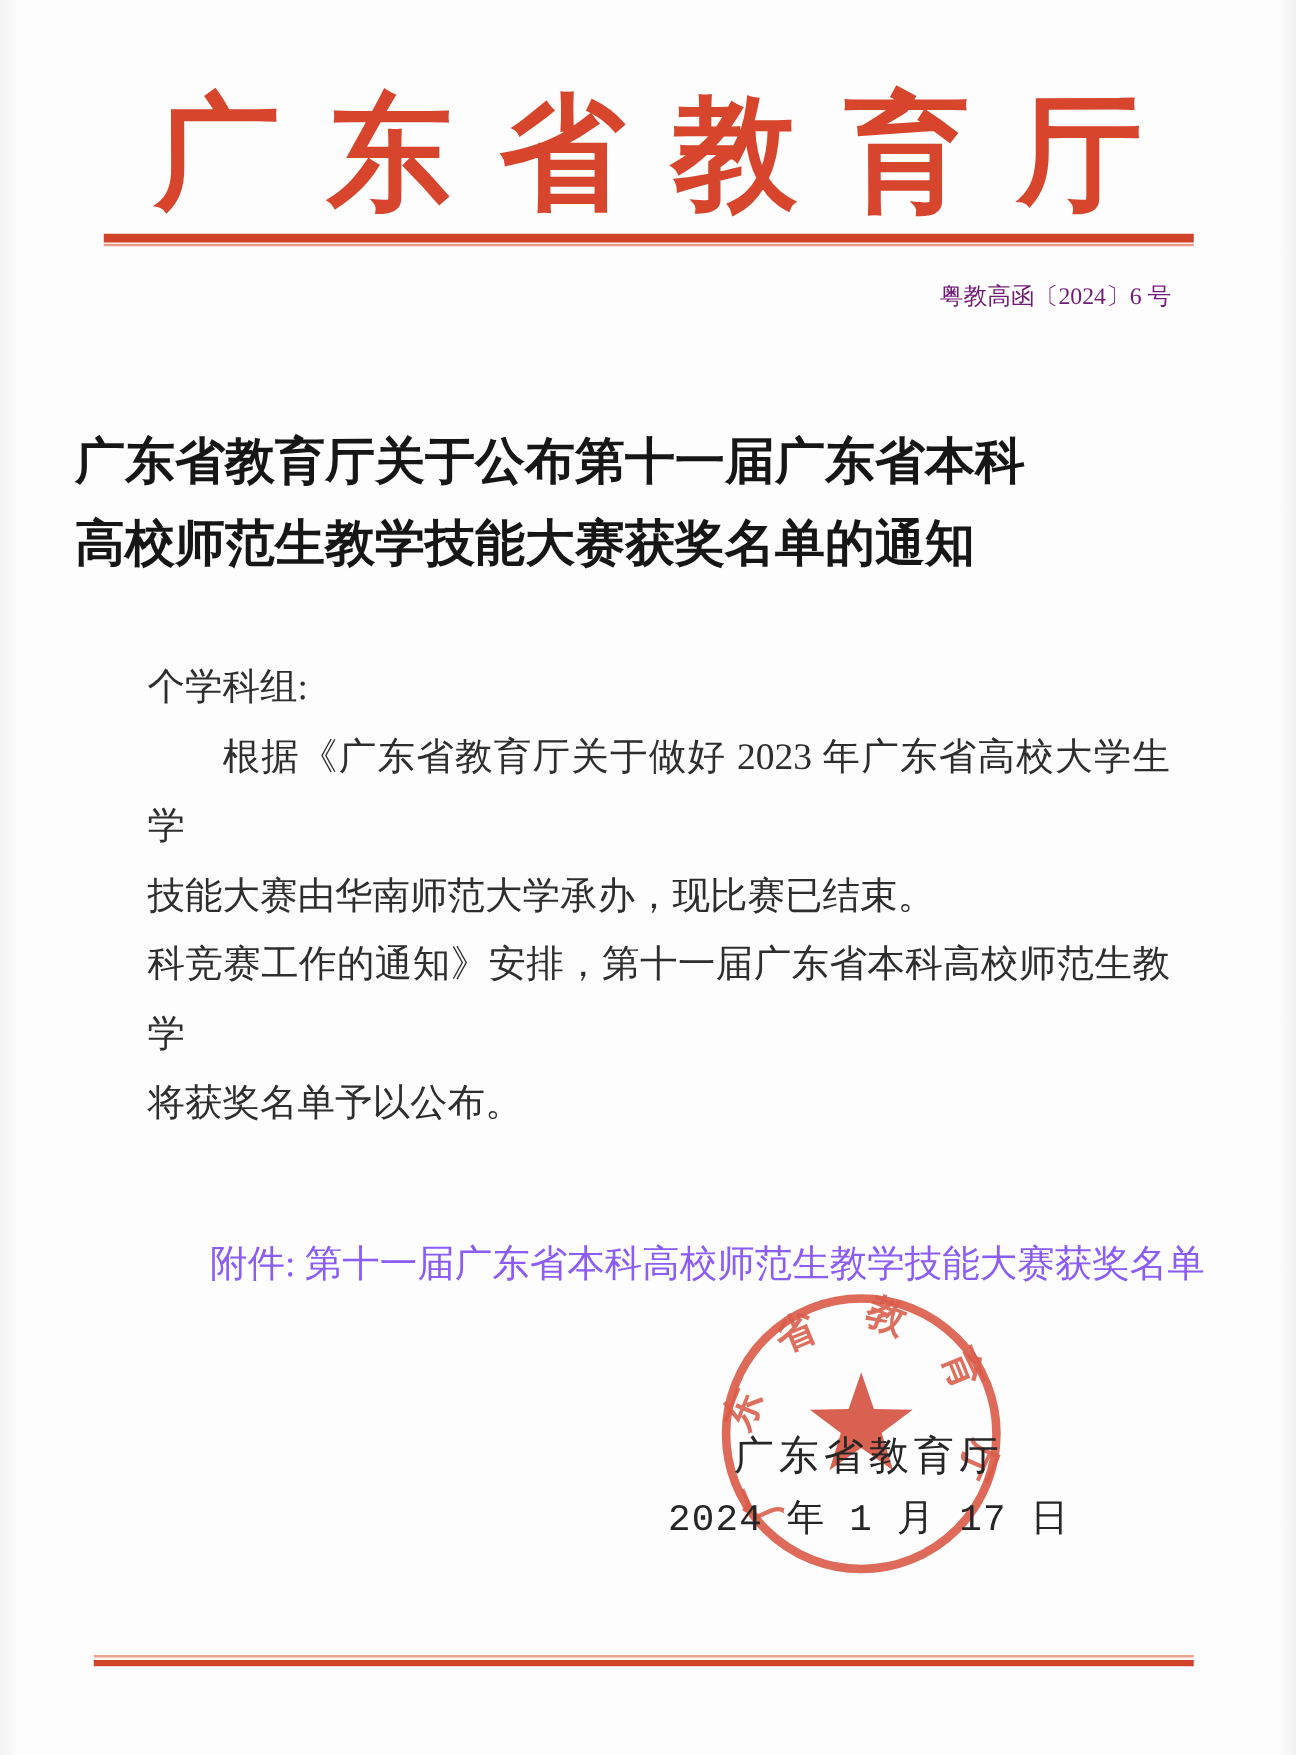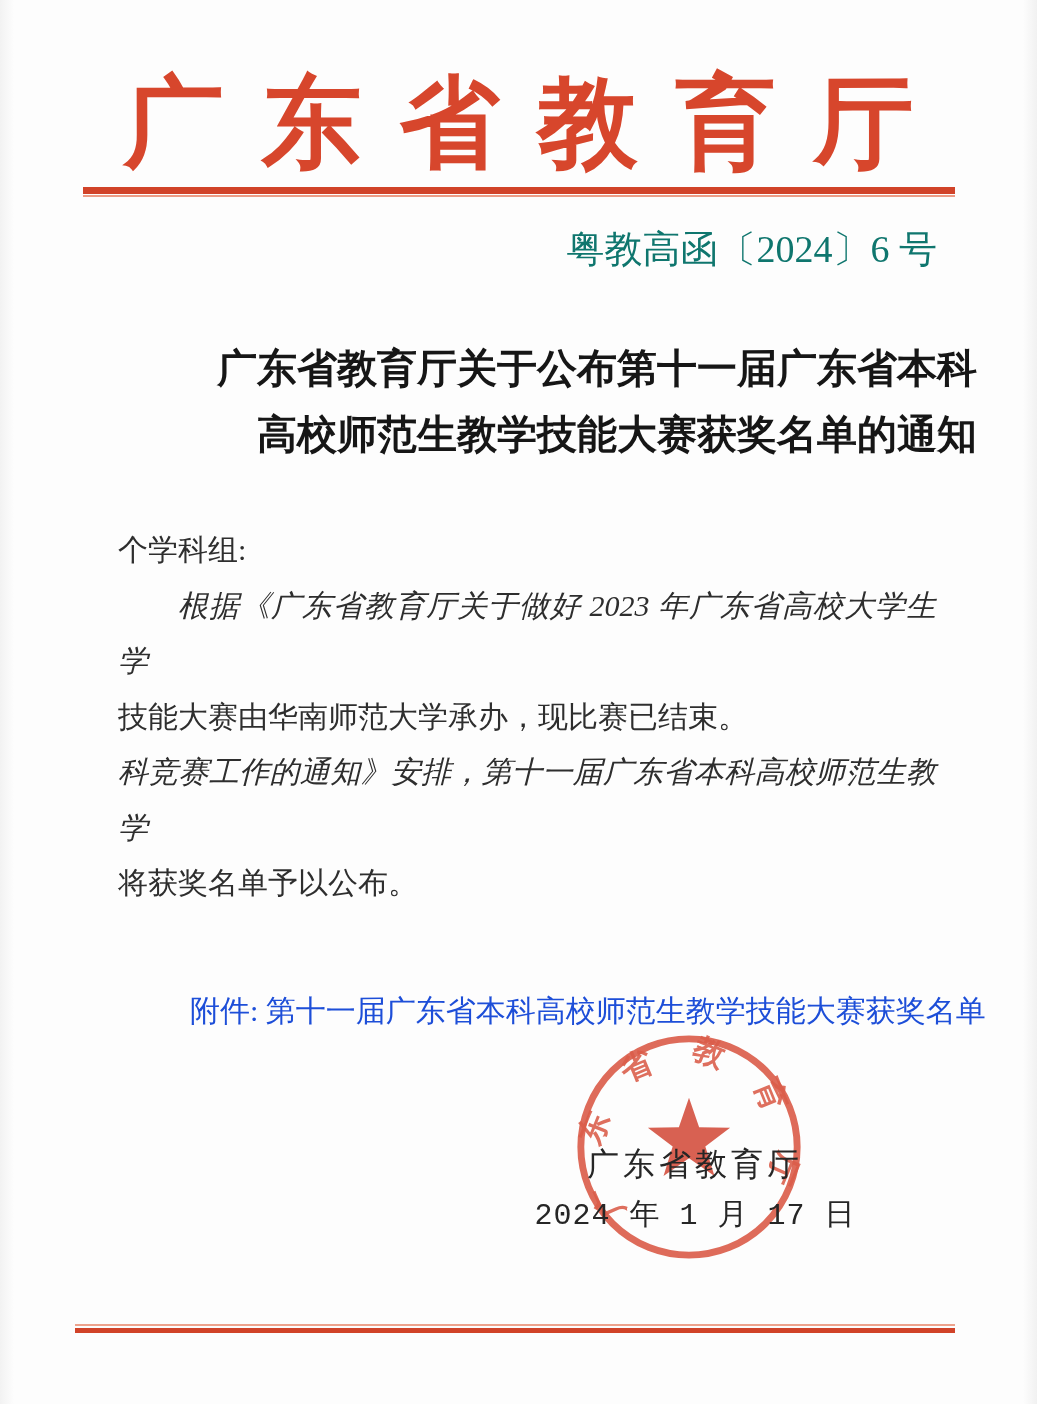--- a/index.html
+++ b/index.html
@@ -25,42 +25,42 @@
     color: #d7462c;
     letter-spacing: 38px; text-indent: 38px;
     font-family: "Liberation Serif", "DejaVu Serif", serif;
   }
   .rule-top { position: absolute; top: 187px; left: 83px; width: 872px; }
   .rule-top .thick { height: 7px; background: #d14329; }
   .rule-top .thin  { height: 2px; background: #ec9c86; margin-top: 1px; }
 
   .doc-number {
     position: absolute; top: 224px; right: 100px;
-    font-size: 38px; color: #0f766e; text-align: center;
+    font-size: 19px; color: #701a75; text-align: center;
   }
 
   .doc-title {
     position: absolute; top: 336px; left: 60px; right: 60px;
-    text-align: right;
+    text-align: left;
     font-size: 40px; line-height: 66px;
     font-weight: bold; color: #161616;
   }
 
   .body-block {
     position: absolute; top: 522px; left: 118px; width: 818px;
     font-size: 30px; line-height: 55.5px;
     color: #2e2e2e;
   }
   .body-block .line { display: block; }
-  .body-block .jline { text-align: justify; text-align-last: justify; font-style: italic; }
+  .body-block .jline { text-align: justify; text-align-last: justify; }
   .body-block .indent { text-indent: 60px; }
 
   .attachment-line {
-    position: absolute; top: 991px; left: 190px;
-    font-size: 30px; color: #1d4ed8;
+    position: absolute; top: 991px; left: 168px;
+    font-size: 30px; color: #8b5cf6;
   }
 
   .seal-wrap {
     position: absolute; top: 1029px; left: 571px;
     width: 236px; height: 236px;
     opacity: 0.88;
     z-index: 1;
   }
   .sig-agency {
     position: absolute; top: 1143px; left: 520px; width: 350px;

